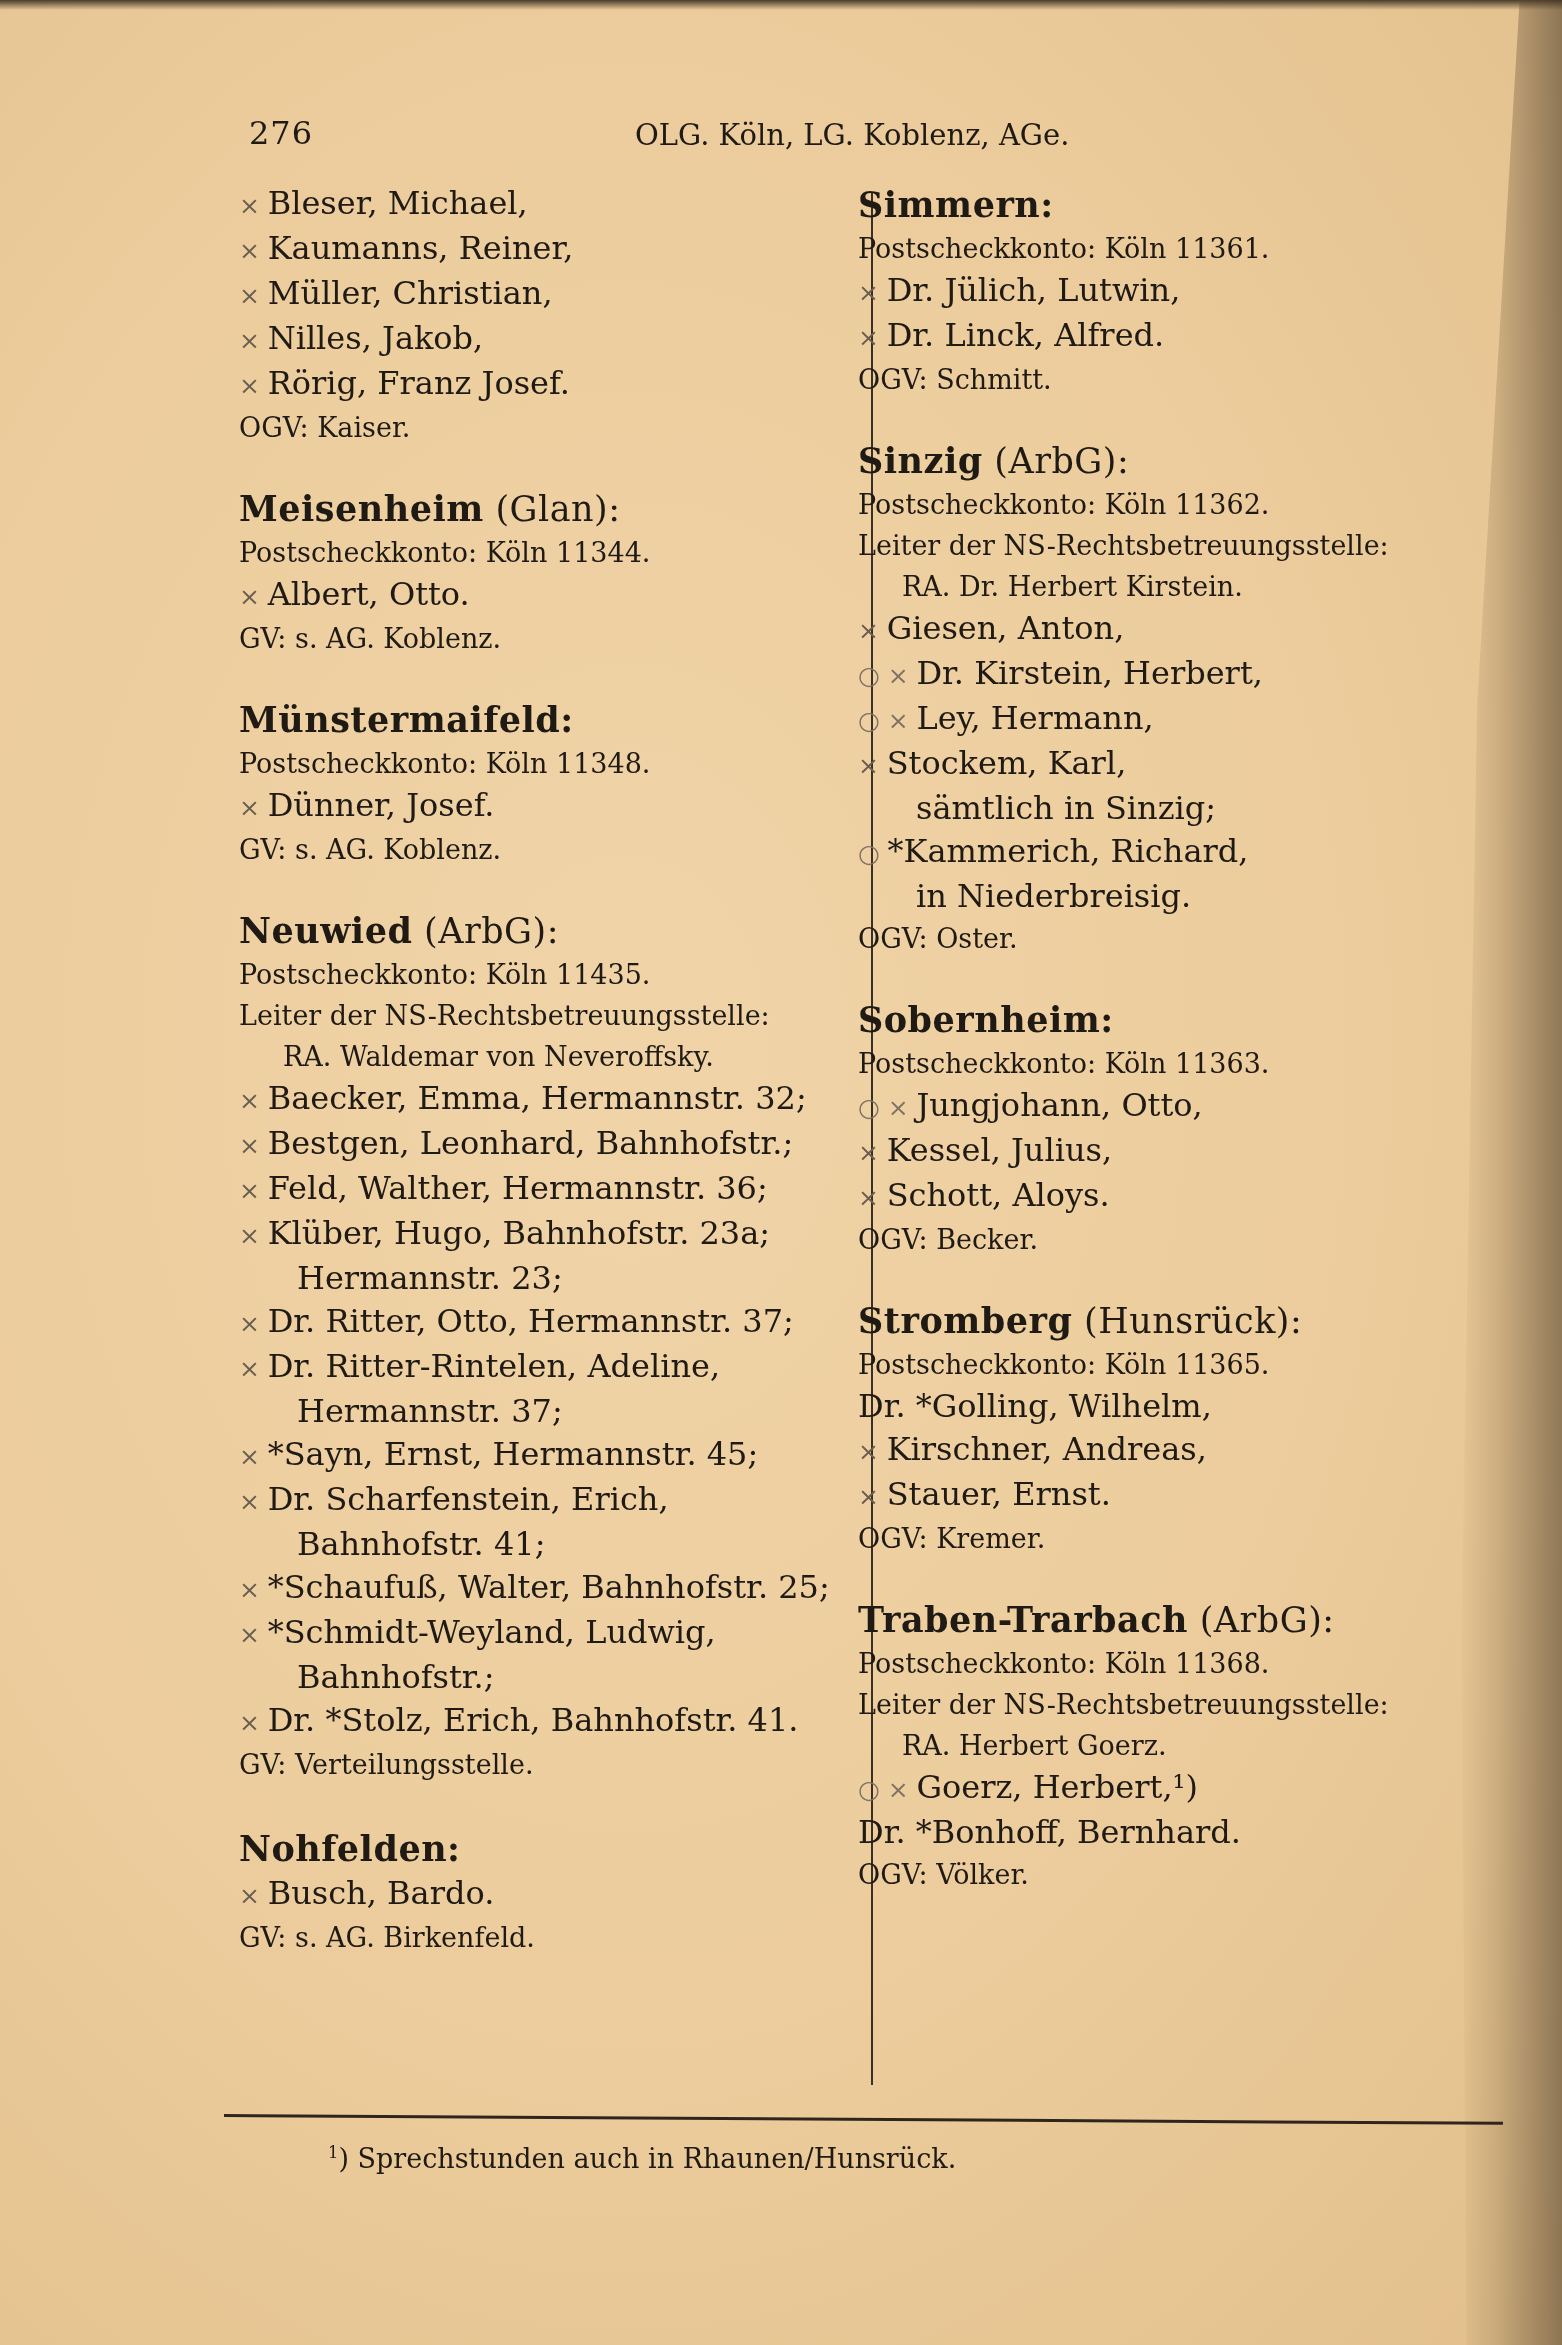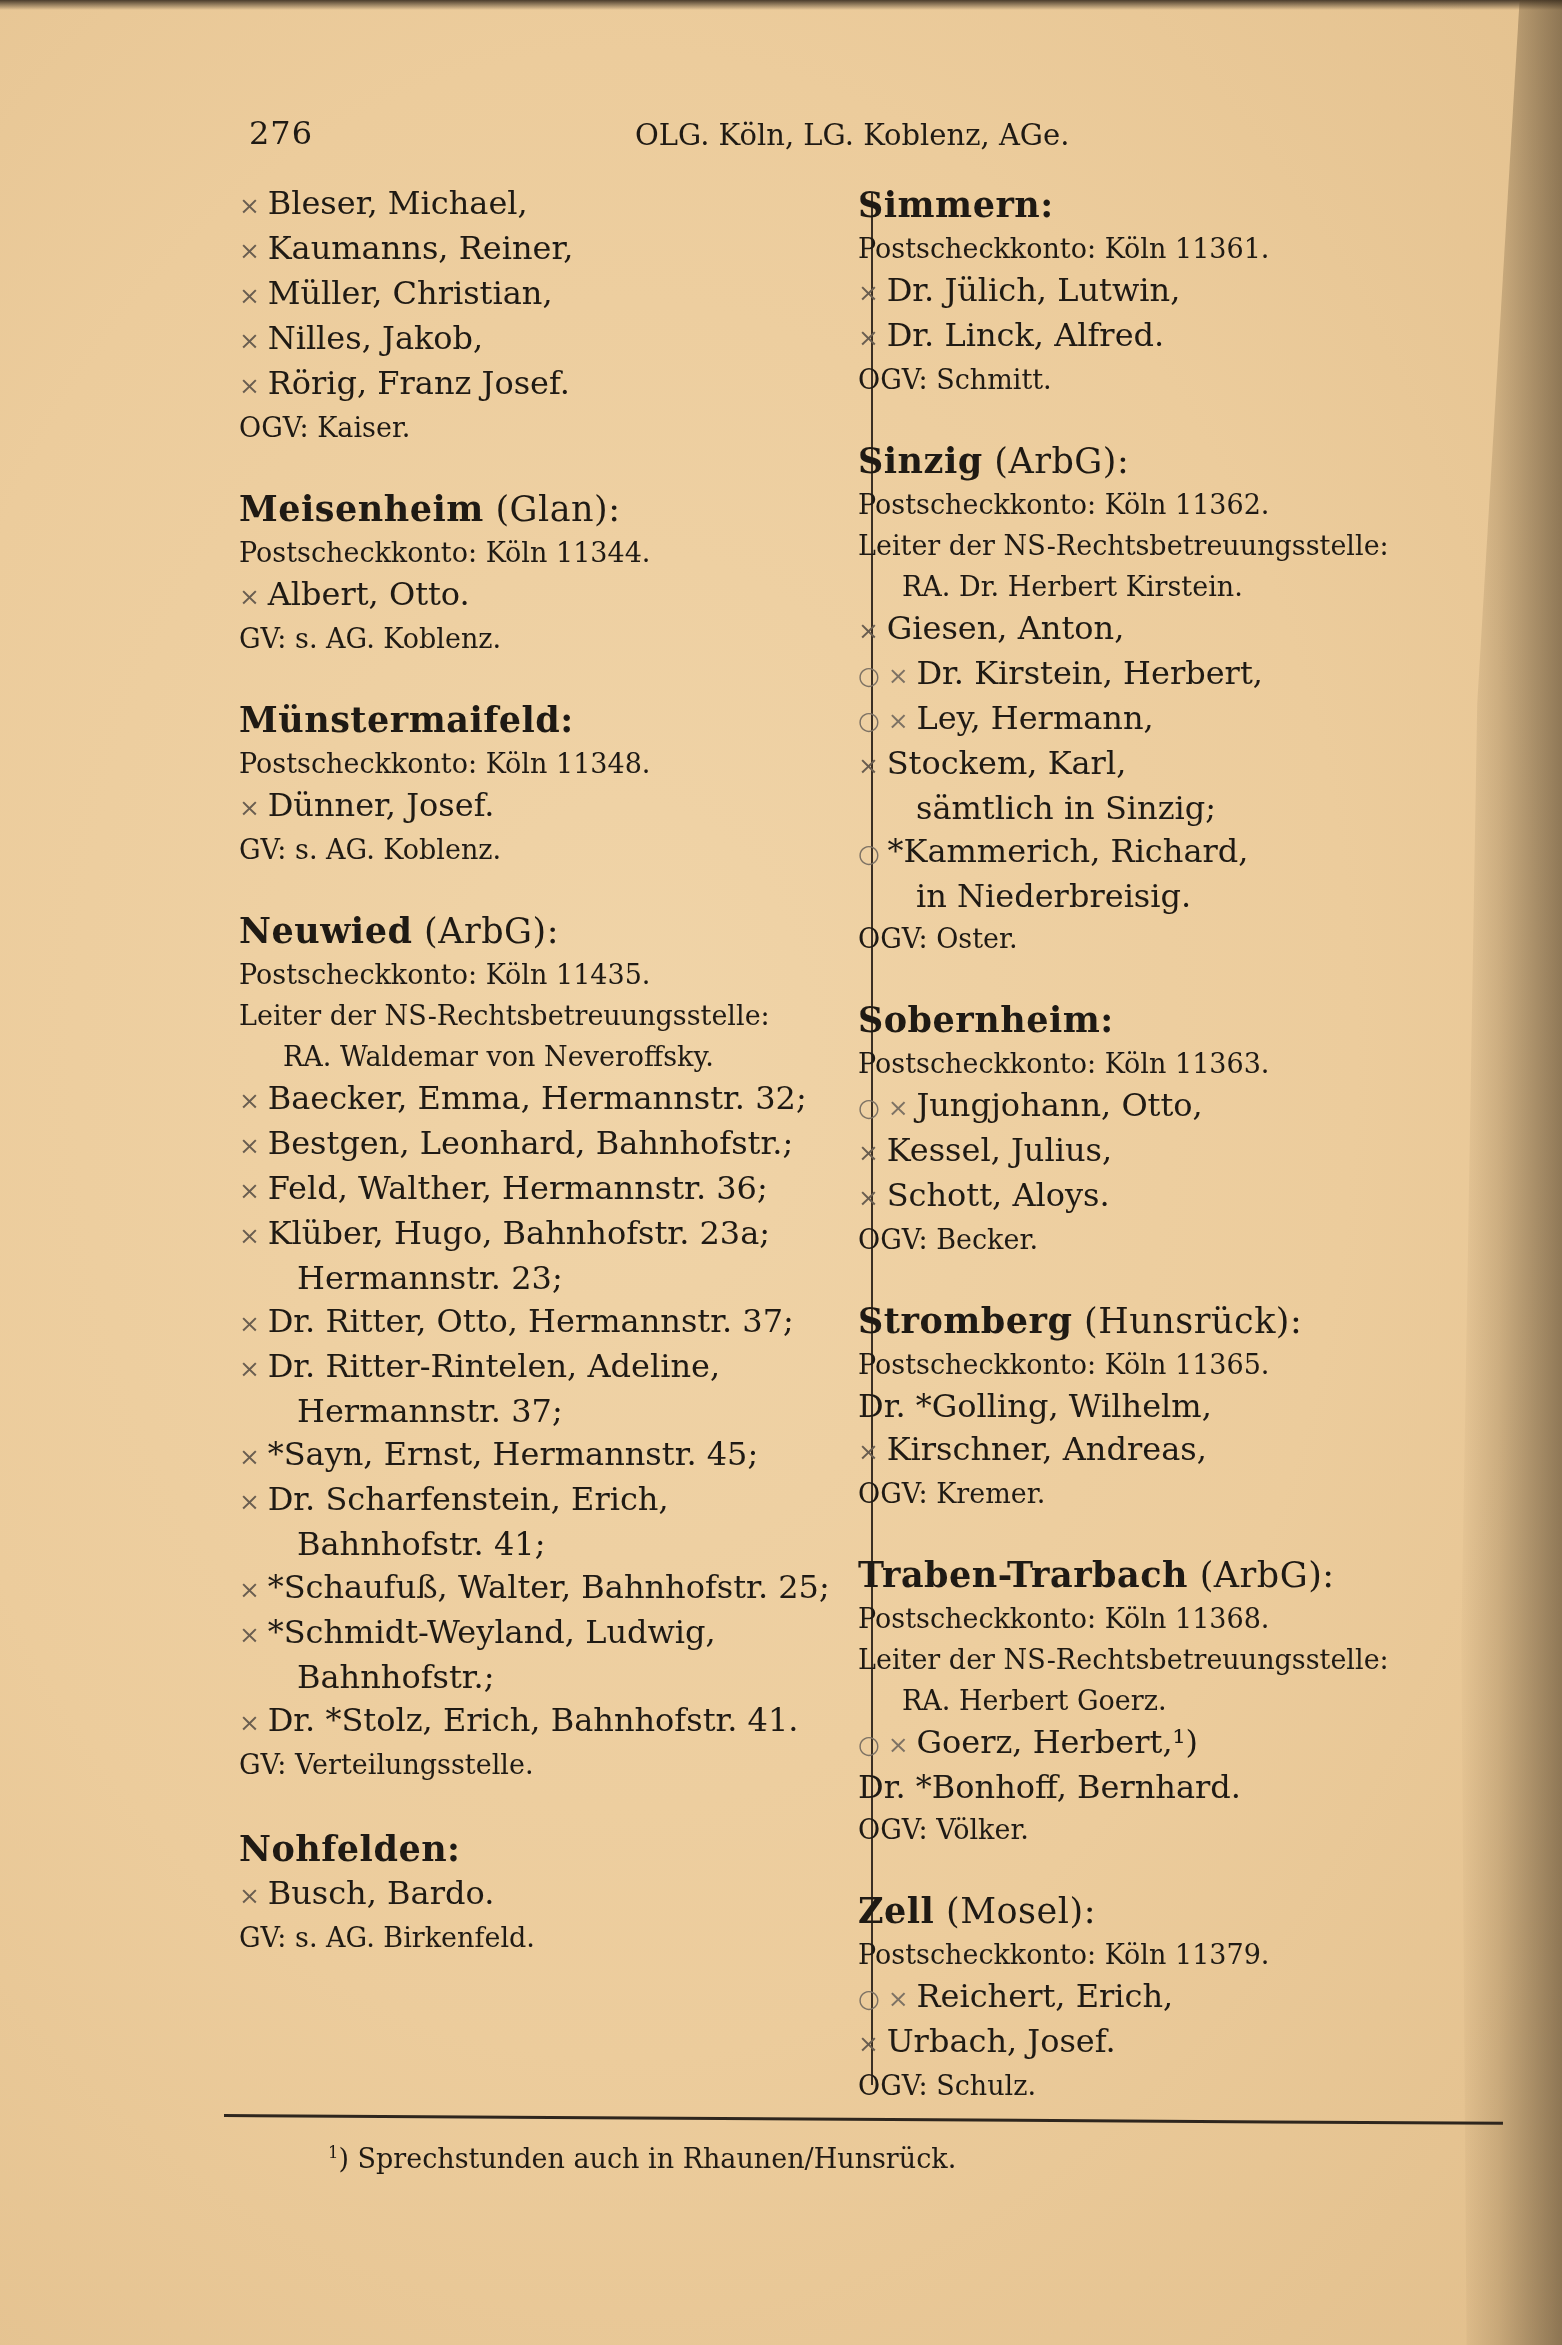--- a/index.html
+++ b/index.html
@@ -158,38 +158,32 @@
       <div class="line"><span class="mark">×</span><span>Kessel, Julius,</span></div>
       <div class="line"><span class="mark">×</span><span>Schott, Aloys.</span></div>
       <div class="ogv">OGV: Becker.</div>
     </div>
 
     <div class="section">
       <div class="heading"><span>Stromberg</span><span class="qual"> (Hunsrück):</span></div>
       <div class="konto">Postscheckkonto: Köln 11365.</div>
       <div class="line"><span>Dr. *Golling, Wilhelm,</span></div>
       <div class="line"><span class="mark">×</span><span>Kirschner, Andreas,</span></div>
+      <div class="line"><span class="mark">×</span><span>Stauer, Ernst.</span></div>
       <div class="ogv">OGV: Kremer.</div>
     </div>
 
     <div class="section">
       <div class="heading"><span>Traben-Trarbach</span><span class="qual"> (ArbG):</span></div>
       <div class="konto">Postscheckkonto: Köln 11368.</div>
       <div class="small">Leiter der NS-Rechtsbetreuungsstelle:</div>
       <div class="small indent">RA. Herbert Goerz.</div>
       <div class="line"><span class="mark circle">○ ×</span><span>Goerz, Herbert,¹)</span></div>
       <div class="line"><span>Dr. *Bonhoff, Bernhard.</span></div>
       <div class="ogv">OGV: Völker.</div>
     </div>
 
-    <div class="section">
-      <div class="heading"><span>Zell</span><span class="qual"> (Mosel):</span></div>
-      <div class="konto">Postscheckkonto: Köln 11379.</div>
-      <div class="line"><span class="mark circle">○ ×</span><span>Reichert, Erich,</span></div>
-      <div class="line"><span class="mark">×</span><span>Urbach, Josef.</span></div>
-      <div class="ogv">OGV: Schulz.</div>
-    </div>
   </div>
 
   <div class="footnote-rule"></div>
   <div class="footnote"><sup>1</sup><span>) Sprechstunden auch in Rhaunen/Hunsrück.</span></div>
 </div>
 
 
 </body></html>

